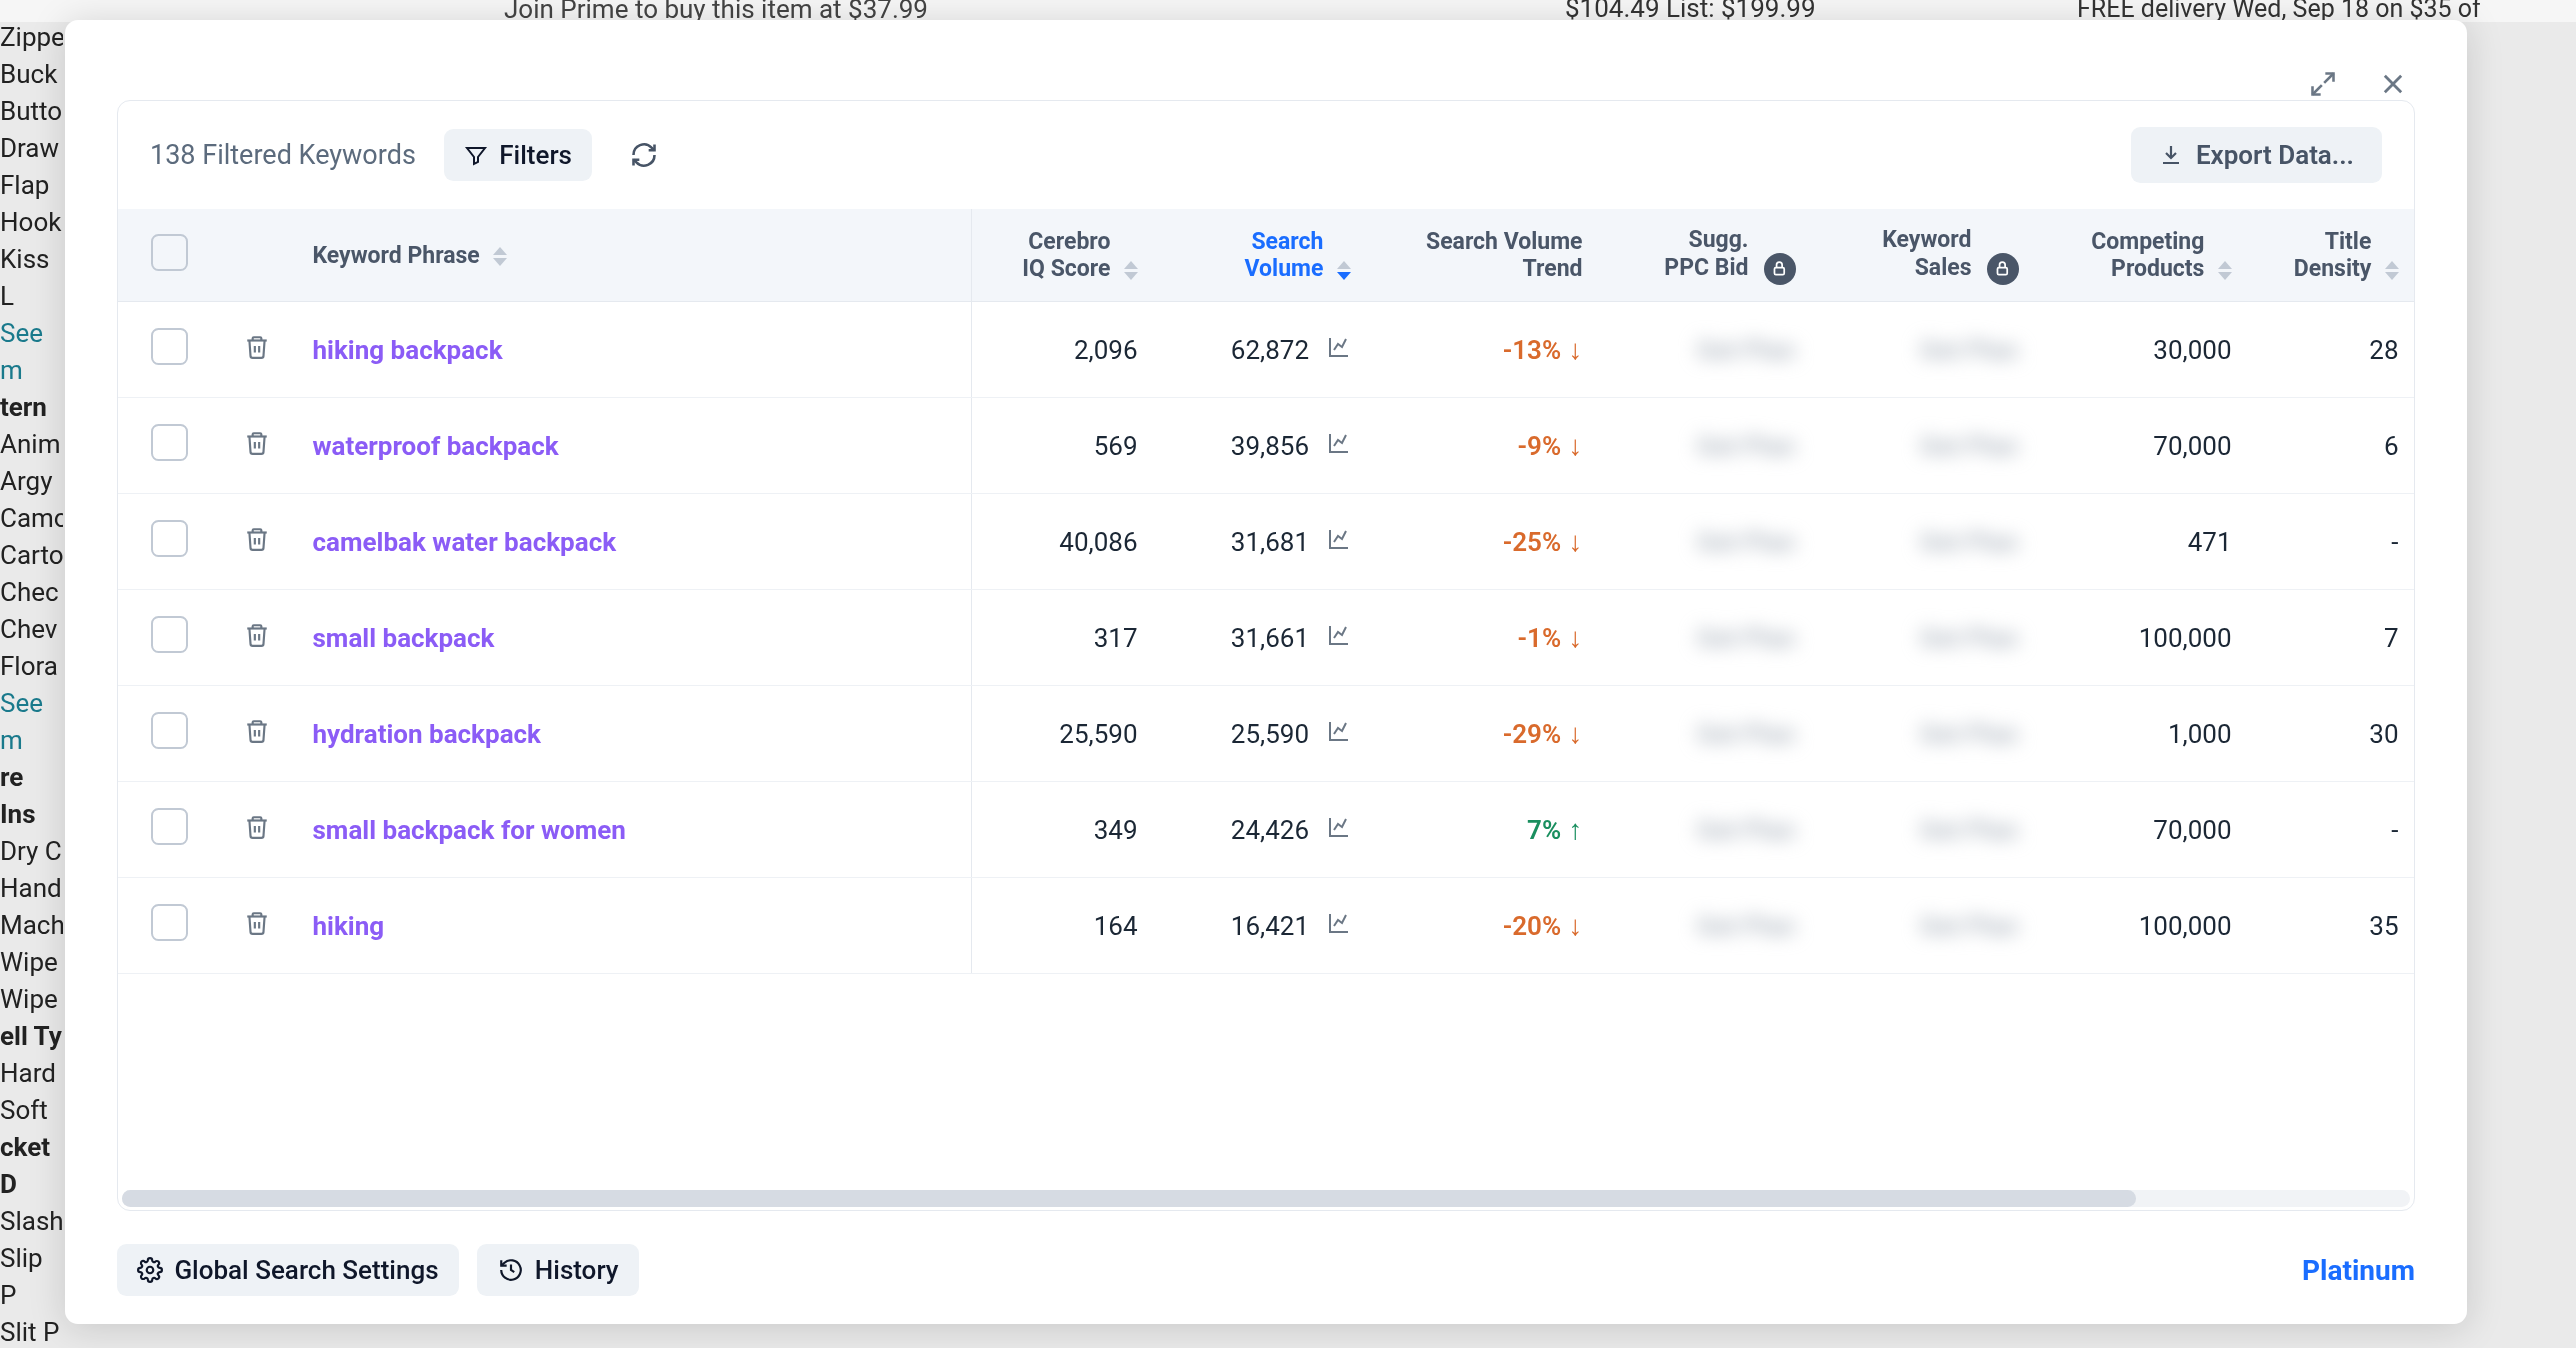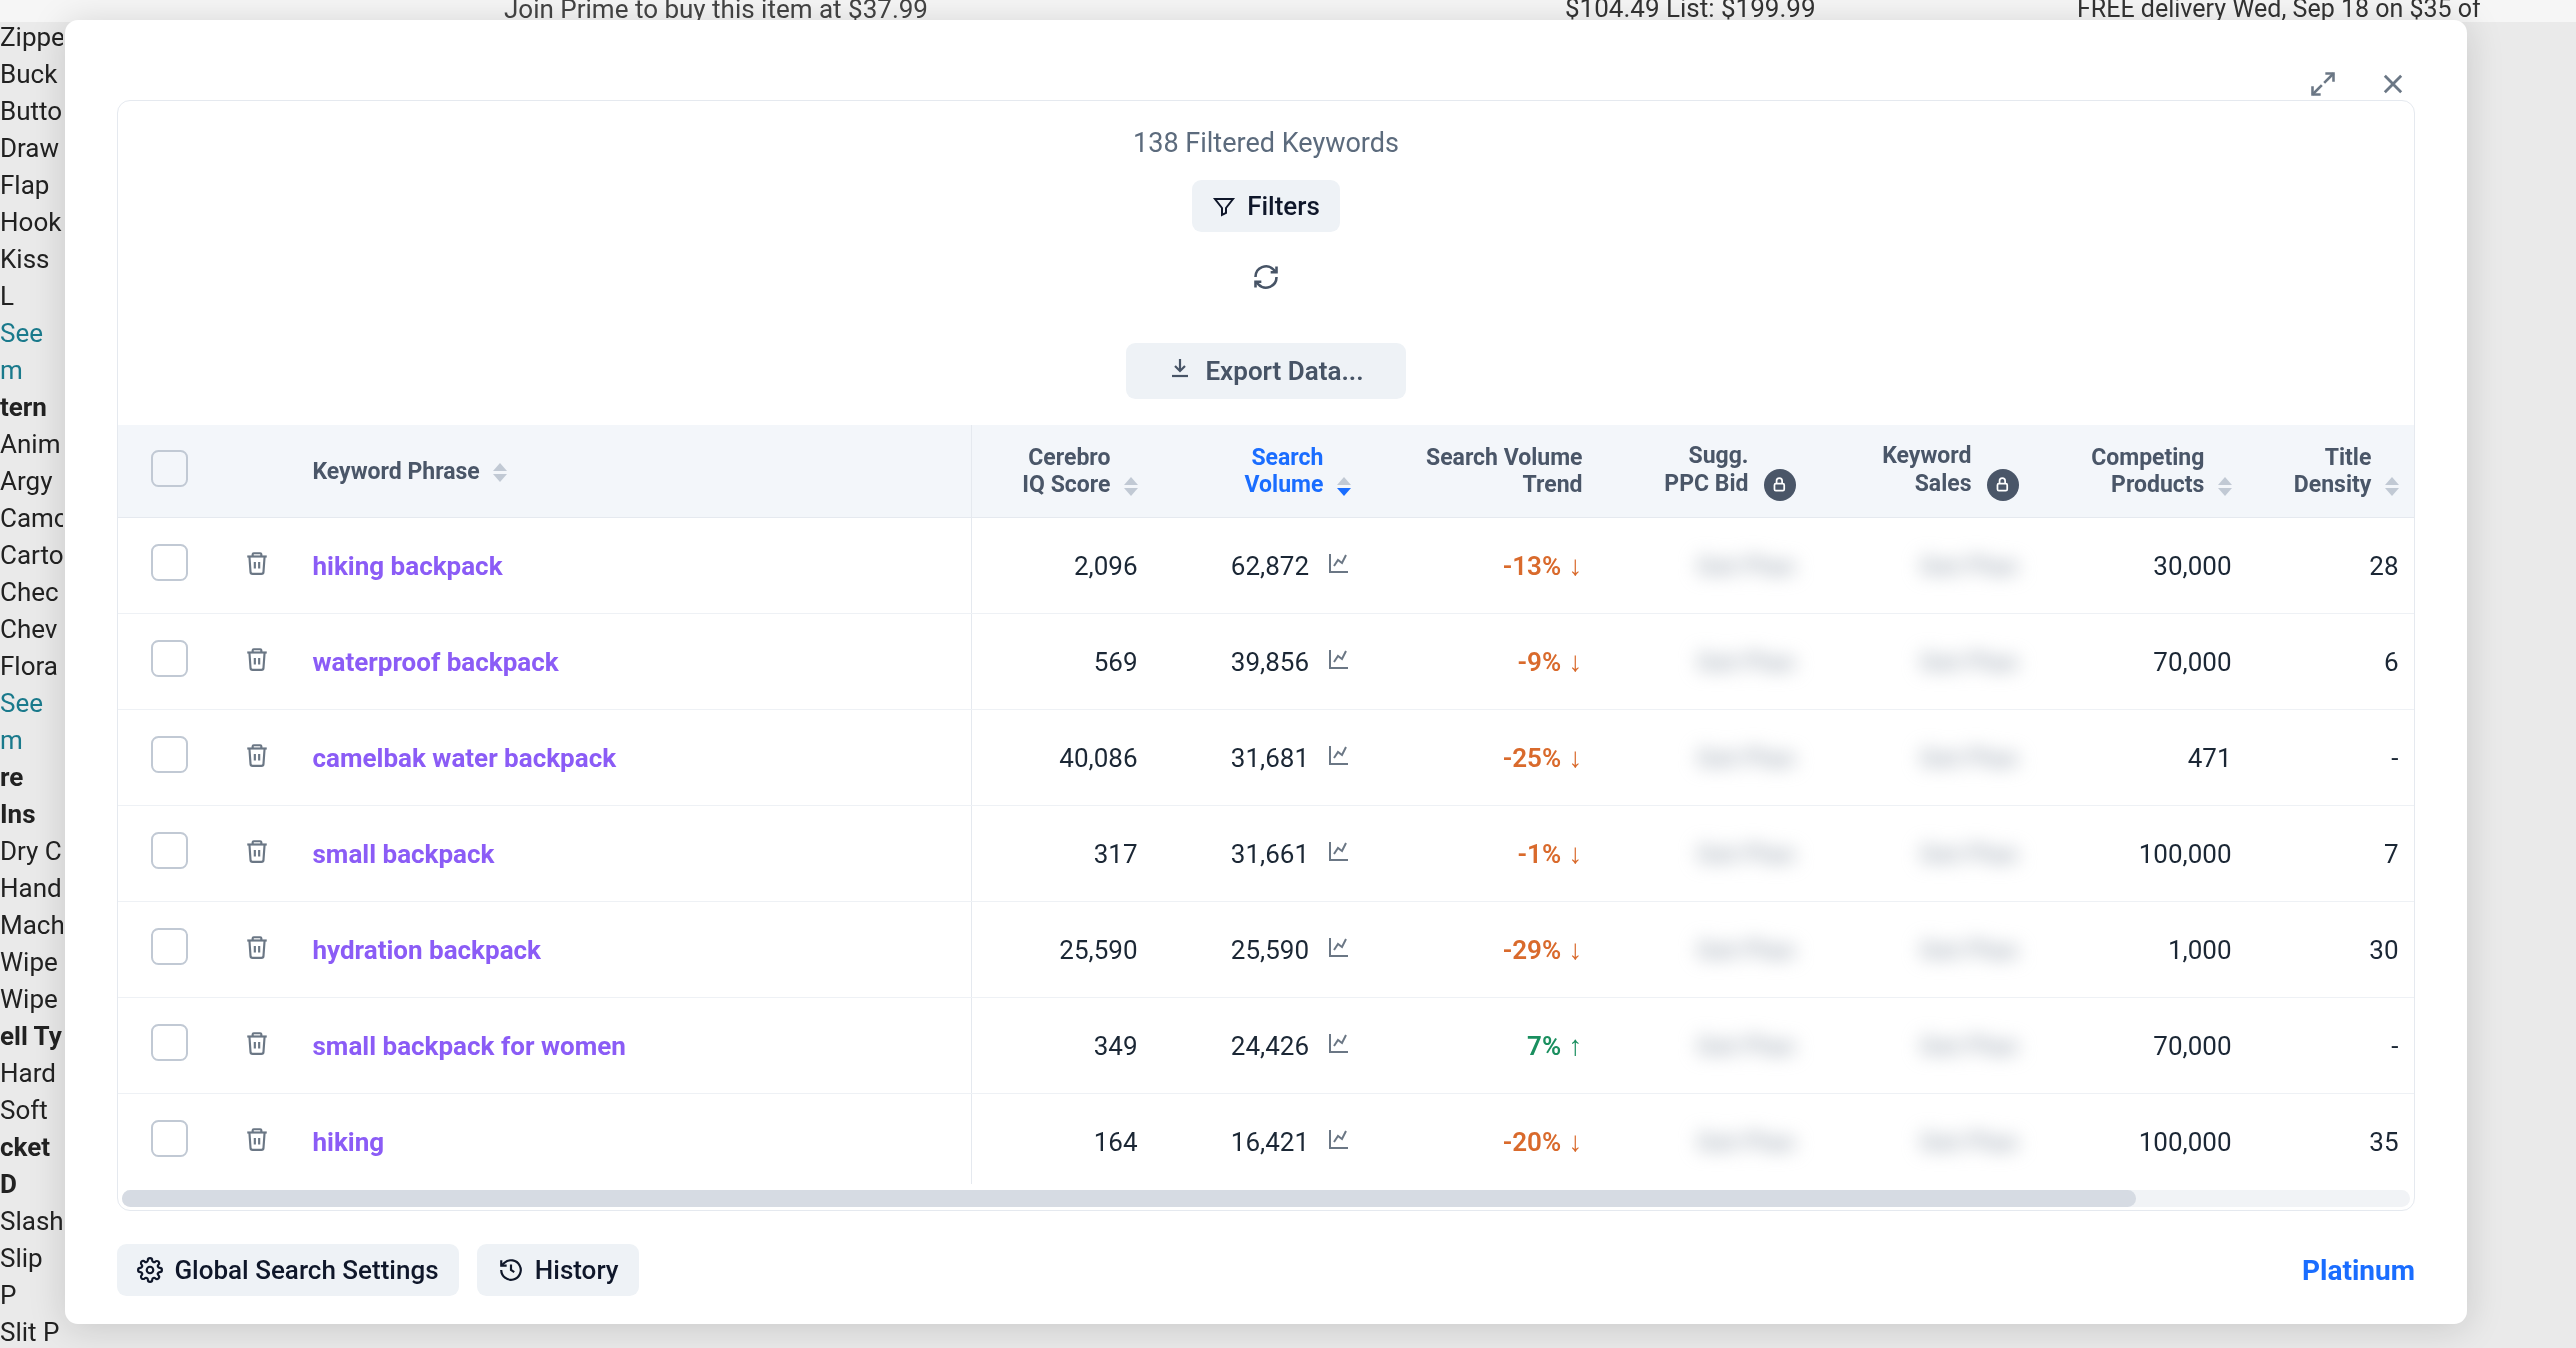--- a/index.html
+++ b/index.html
@@ -90,22 +90,21 @@
     flex: 1;
     display: flex;
     flex-direction: column;
     overflow: hidden;
     position: relative;
   }
   .toolbar {
     display: flex;
     align-items: center;
     padding: 26px 32px;
-    gap: 21px;
-    flex-direction: column;
+    gap: 28px;
   }
   .filtered-count {
     font-size: 27px;
     color: #5c6b7d;
   }
   .pill-btn {
     display: inline-flex;
     align-items: center;
     gap: 11px;
     background: #eef2f6;
@@ -121,26 +120,27 @@
     align-items: center;
     justify-content: center;
     width: 48px;
     height: 48px;
     color: #475466;
     cursor: pointer;
   }
   .toolbar-spacer { flex: 1; }
   .export-btn {
     display: inline-flex;
+    align-items: center;
     gap: 13px;
     background: #eef2f6;
     color: #475466;
     font-size: 26px;
     font-weight: 600;
-    padding: 13px 42px;
+    padding: 13px 28px;
     border-radius: 9.3px;
     cursor: pointer;
   }
   
   .table-scroll {
     flex: 1;
     overflow: auto;
   }
   table {
     border-collapse: collapse;

